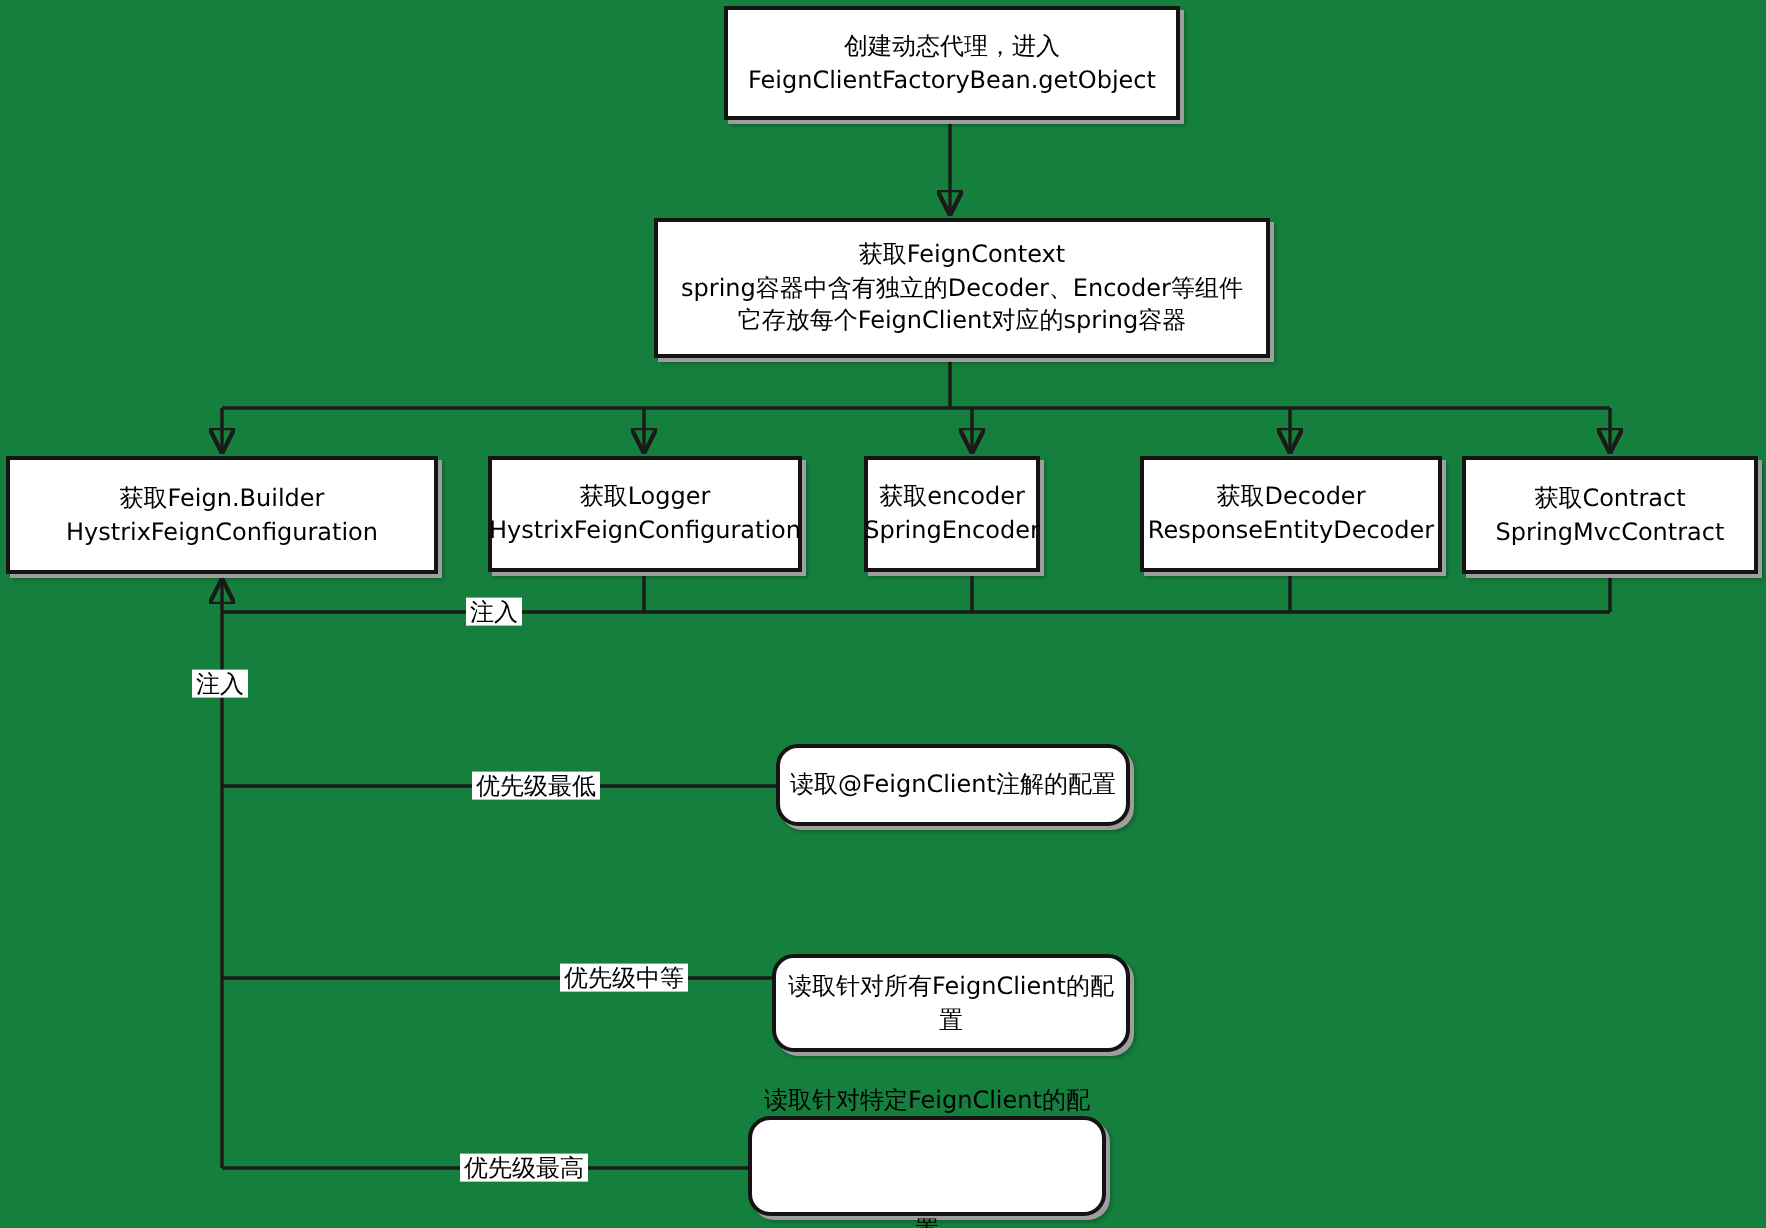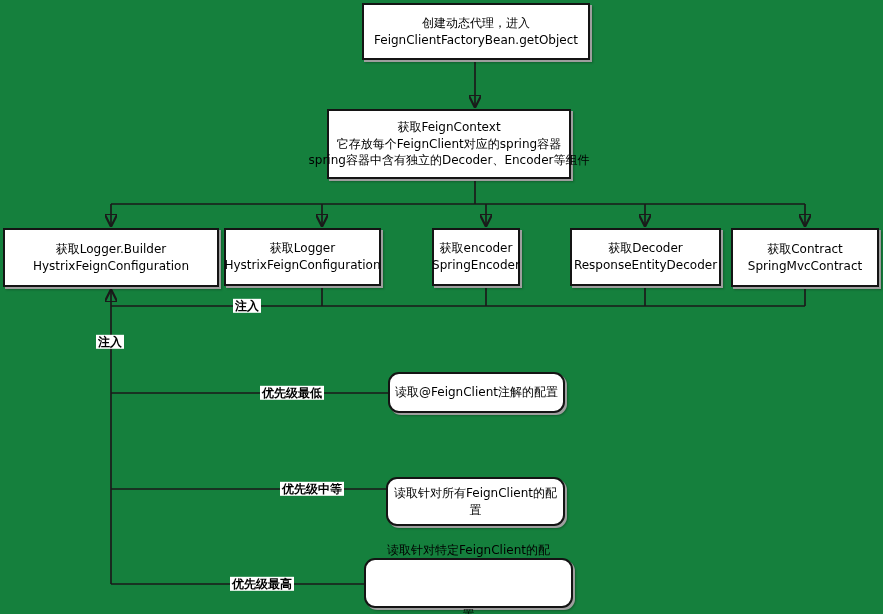--- a/index.html
+++ b/index.html
@@ -44,21 +44,20 @@
   .node-line { white-space: nowrap; }
   .edge-label {
     position: absolute;
     background: #ffffff;
     font-size: 12px;
     line-height: 1.2;
     padding: 0 2px;
     transform: translate(-50%, -50%);
     white-space: nowrap;
     z-index: 3;
-    font-weight: bold;
   }
 </style>
 </head>
 <body>
 
 <div class="canvas">
 
   <svg class="edges" viewBox="0 0 883 614" xmlns="http://www.w3.org/2000/svg">
     <defs>
       <marker id="arrow" viewBox="0 0 10 10" refX="8.6" refY="5" markerWidth="7.5" markerHeight="7.5" orient="auto-start-reverse">
@@ -87,32 +86,32 @@
     <path d="M111 393 L388 393"></path>
     <path d="M111 489 L386 489"></path>
     <path d="M111 584 L386 584"></path>
   </svg>
 
   <div class="node" style="left:362px; top:3px; width:228px; height:57px;">
     <div class="node-line">创建动态代理，进入</div>
     <div class="node-line">FeignClientFactoryBean.getObject</div>
   </div>
 
-  <div class="node" style="left:327px; top:109px; width:244px; height:70px;">
+  <div class="node" style="left:327px; top:109px; width:308px; height:70px;">
     <div class="node-line">获取FeignContext</div>
+    <div class="node-line">spring容器中含有独立的Decoder、Encoder等组件</div>
     <div class="node-line">它存放每个FeignClient对应的spring容器</div>
-    <div class="node-line">spring容器中含有独立的Decoder、Encoder等组件</div>
   </div>
 
   <div class="node" style="left:3px; top:228px; width:216px; height:59px;">
-    <div class="node-line">获取Logger.Builder</div>
+    <div class="node-line">获取Feign.Builder</div>
     <div class="node-line">HystrixFeignConfiguration</div>
   </div>
 
-  <div class="node" style="left:224px; top:228px; width:157px; height:58px;">
+  <div class="node" style="left:244px; top:228px; width:157px; height:58px;">
     <div class="node-line">获取Logger</div>
     <div class="node-line">HystrixFeignConfiguration</div>
   </div>
 
   <div class="node" style="left:432px; top:228px; width:88px; height:58px;">
     <div class="node-line">获取encoder</div>
     <div class="node-line">SpringEncoder</div>
   </div>
 
   <div class="node" style="left:731px; top:228px; width:148px; height:59px;">
@@ -127,24 +126,24 @@
 
   <div class="node rounded" style="left:388px; top:372px; width:177px; height:41px;">
     <div class="node-line">读取@FeignClient注解的配置</div>
   </div>
 
   <div class="node rounded" style="left:386px; top:464px; width:179px; height:49px;margin-top:13px;">
     <div class="node-line">读取针对所有FeignClient的配</div>
     <div class="node-line">置</div>
   </div>
 
-  <div class="node rounded" style="left:364px; top:558px; width:209px; height:50px;gap:48px;">
+  <div class="node rounded" style="left:374px; top:558px; width:179px; height:50px;gap:48px;">
     <div class="node-line">读取针对特定FeignClient的配</div>
     <div class="node-line">置</div>
   </div>
 
   <div class="edge-label" style="left:247px; top:306px;">注入</div>
   <div class="edge-label" style="left:110px; top:342px;">注入</div>
-  <div class="edge-label" style="left:268px; top:393px;margin-left:24px;">优先级最低</div>
+  <div class="edge-label" style="left:268px; top:393px;">优先级最低</div>
   <div class="edge-label" style="left:268px; top:489px;margin-left:44px;">优先级中等</div>
   <div class="edge-label" style="left:262px; top:584px;">优先级最高</div>
 
 </div>
 
 </body></html>

